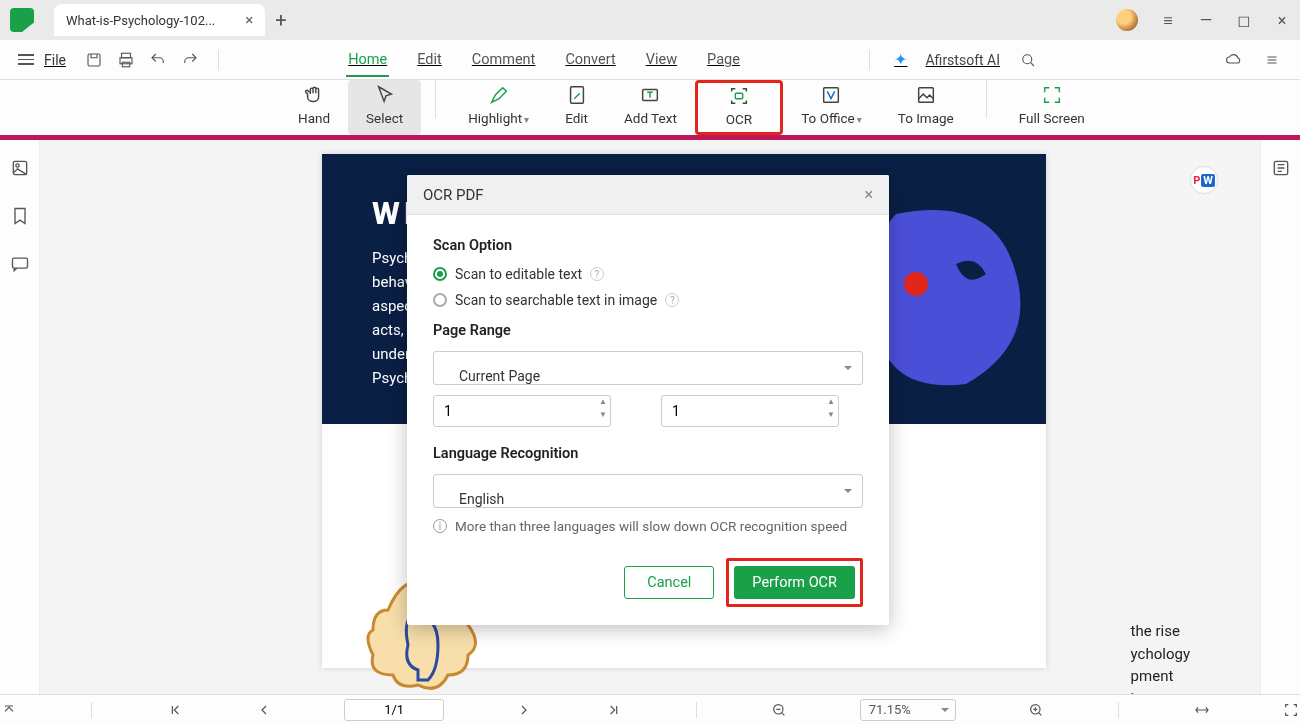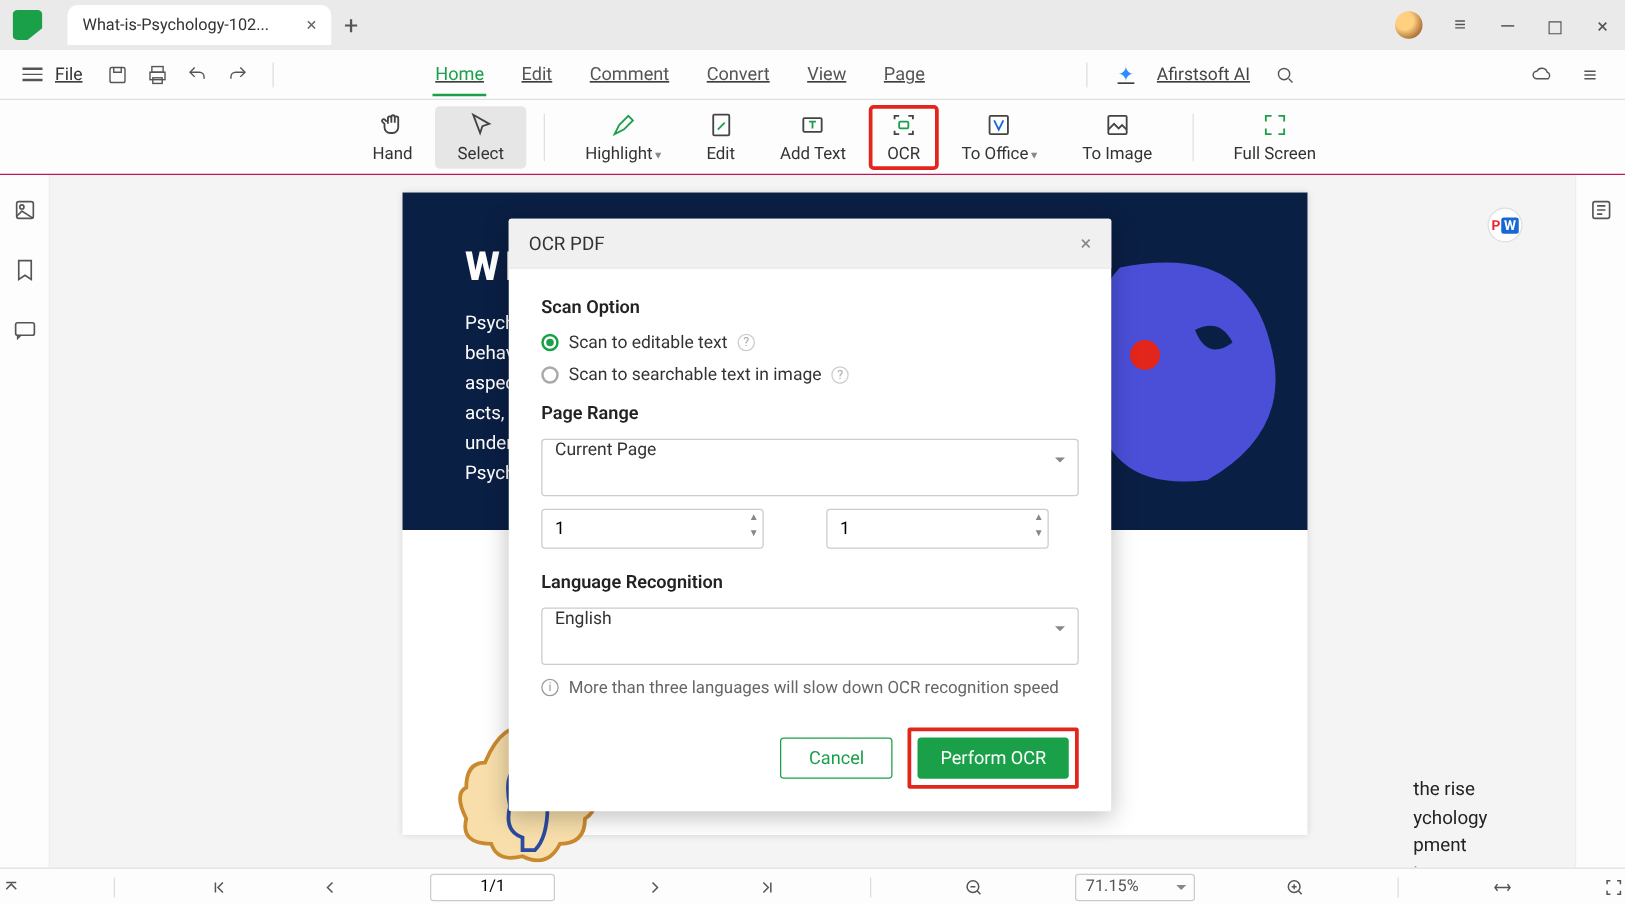--- a/index.html
+++ b/index.html
@@ -21,24 +21,24 @@
   .mi { width: 20px; height: 20px; color: #555; display:flex;align-items:center;justify-content:center;}
   .mi svg { width: 18px; height: 18px; stroke: currentColor; fill: none; stroke-width: 1.5; }
   .menu-divider { width: 1px; height: 20px; background: #ddd; margin: 0 6px; }
   .menu-tabs { display: flex; gap: 26px; margin-left: auto; margin-right: auto; font-size: 14.5px; color: #555; }
   .menu-tab { padding: 8px 2px; cursor: pointer; position: relative; }
   .menu-tab.active { color: #1ba04a; }
   .menu-tab.active::after { content:""; position:absolute; left:0; right:0; bottom:-1px; height:2.5px; background:#1ba04a; }
   .menu-right { display: flex; gap: 18px; align-items: center; font-size: 14px; color: #444; }
   .ai-star { color:#2f8cff; font-size:16px;}
   
-  .toolbar { height: 60px; background: #fdfdfd; border-bottom: 1px solid #be185d; display: flex; align-items: center; padding: 0 40px 0 280px; gap: 0; }
+  .toolbar { height: 60px; background: #fdfdfd; border-bottom: 5px solid #be185d; display: flex; padding: 0 40px 0 280px; gap: 0; }
   .tool { display: flex; flex-direction: column; align-items: center; padding: 4px 18px; gap: 4px; cursor: pointer; border-radius: 4px; font-size: 13.5px; color: #333; }
   .tool.selected { background: #e6e6e6; }
-  .tool.hl-red { border: 3px solid #e2261c; padding: 2px 12px; }
+  .tool.hl-red { border: 3px solid #e2261c; padding: 2px 28px; }
   .tool svg { width: 22px; height: 22px; stroke: #444; fill: none; stroke-width: 1.6; }
   .tool .caret { font-size: 10px; color: #888; margin-left: 2px; }
   .tool-div { width: 1px; height: 38px; background: #e0e0e0; margin: 0 14px; }
 
   .workspace { position: absolute; top: 140px; bottom: 30px; left: 0; right: 0; background: #f4f4f4; display: flex; }
   .leftrail { width: 40px; background: #fdfdfd; border-right: 1px solid #eee; display: flex; flex-direction: column; align-items: center; padding-top: 18px; gap: 24px; }
   .leftrail svg { width: 20px; height: 20px; stroke: #555; fill: none; stroke-width: 1.6; }
   .rightrail { width: 40px; background: #fdfdfd; border-left: 1px solid #eee; display: flex; flex-direction: column; align-items: center; padding-top: 18px; gap: 24px; position: relative; }
   .rightrail svg { width: 20px; height: 20px; stroke: #555; fill: none; stroke-width: 1.6; }
   .badge-p2w { position: absolute; top: 26px; right: 42px; width: 28px; height: 28px; border-radius: 50%; background: #fff; border:1px solid #ddd; display:flex;align-items:center;justify-content:center;}
@@ -57,21 +57,21 @@
   .dialog { position: absolute; left: 407px; top: 175px; width: 482px; background: #fff; box-shadow: 0 4px 20px rgba(0,0,0,0.25); border-radius: 2px; z-index: 100; }
   .dlg-title { background: #f0f0f0; height: 40px; display: flex; align-items: center; padding: 0 16px; font-size: 15px; color: #333; border-bottom: 1px solid #e2e2e2; border-radius: 2px 2px 0 0;}
   .dlg-close { margin-left: auto; color: #888; font-size: 16px; cursor: pointer; }
   .dlg-body { padding: 22px 26px 18px; }
   .sect-h { font-size: 14.5px; font-weight: 600; color: #222; margin-bottom: 12px; }
   .radio-row { display: flex; align-items: center; gap: 8px; margin-bottom: 10px; font-size: 14px; color: #333; }
   .radio { width: 14px; height: 14px; border-radius: 50%; border: 2px solid #aaa; display: inline-block; position: relative; }
   .radio.checked { border-color: #1ba04a; }
   .radio.checked::after { content:""; position:absolute; inset:2px; background:#1ba04a; border-radius:50%; }
   .info-q { width:14px; height:14px; border:1px solid #ccc; border-radius:50%; font-size:10px; color:#aaa; display:inline-flex;align-items:center;justify-content:center; }
-  .select { border: 1px solid #ccc; border-radius: 3px; height: 46px; display: flex; align-items: flex-start; padding: 0 10px; font-size: 14px; color: #333; position: relative; margin-bottom: 10px; }
+  .select { border: 1px solid #ccc; border-radius: 3px; height: 34px; display: flex; align-items: flex-end; padding: 0 25px; font-size: 14px; color: #333; position: relative; margin-bottom: 10px; }
   .select::after { content:""; position:absolute; right:10px; top:14px; border:4px solid transparent; border-top-color:#888; }
   .spin-row { display: flex; gap: 50px; margin-bottom: 18px; }
   .spin { flex:0 0 178px; border: 1px solid #ccc; border-radius: 3px; height: 32px; display: flex; align-items: center; padding: 0 10px; font-size: 14px; position: relative; }
   .spin .arrows { position:absolute; right:3px; top:2px; display:flex; flex-direction:column; }
   .spin .arrows span { font-size:8px; color:#888; line-height:1; height:13px; text-align:center; cursor:pointer;}
   .lang-note { font-size: 13.5px; color: #666; display: flex; align-items: center; gap: 8px; margin-top: 8px; }
   .info-disc { width:14px;height:14px;border:1px solid #999;border-radius:50%;font-size:10px;color:#999;display:inline-flex;align-items:center;justify-content:center;}
   .dlg-buttons { display: flex; justify-content: flex-end; gap: 0px; margin-top: 24px; align-items: center; }
   .btn-cancel { border: 1px solid #1ba04a; color: #1ba04a; background: #fff; padding: 7px 22px; border-radius: 3px; font-size: 14.5px; cursor: pointer; margin-right:12px;}
   .btn-wrap-red { border: 3.5px solid #e2261c; padding: 5px; border-radius: 2px; }

